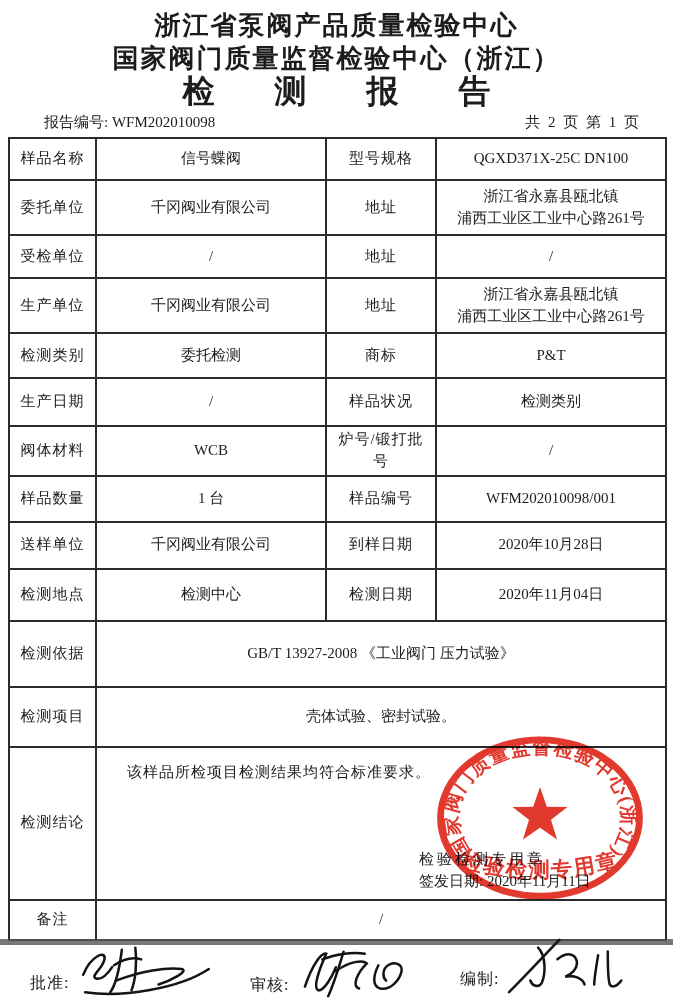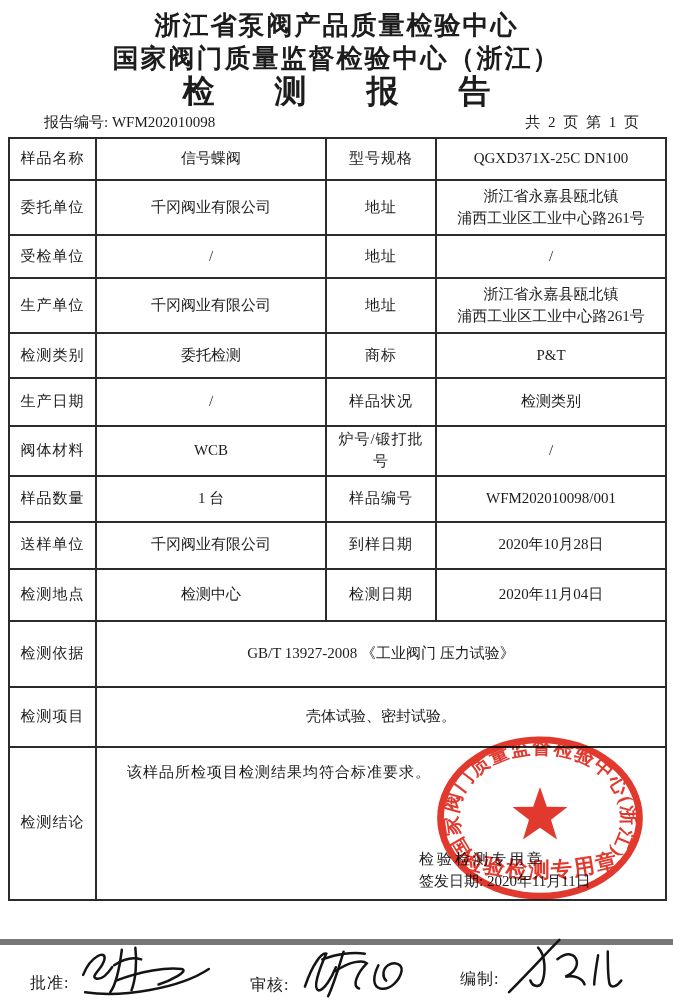--- a/index.html
+++ b/index.html
@@ -180,20 +180,24 @@
             <polygon points="110,56 117.1,76.3 138.5,76.7 121.4,89.7 127.6,110.3 110,98 92.4,110.3 98.6,89.7 81.5,76.7 102.9,76.3" fill="#e02a1f"></polygon>
             <text font-size="20" font-weight="bold" fill="#e02a1f" letter-spacing="1.5" font-family="Liberation Serif, DejaVu Serif, serif">
               <textPath href="#ringPath" startOffset="50%" text-anchor="middle">国家阀门质量监督检验中心(浙江)</textPath>
             </text>
             <text font-size="22" font-weight="bold" fill="#e02a1f" letter-spacing="2" font-family="Liberation Serif, DejaVu Serif, serif">
               <textPath href="#botPath" startOffset="50%" text-anchor="middle">检验检测专用章</textPath>
             </text>
           </svg>
         </td>
       </tr>
+      <tr style="height:40px">
+        <td class="lbl">备注</td>
+        <td colspan="3">/</td>
+      </tr>
     </tbody>
   </table>
 
   <div class="scan-shadow"></div>
 
   <div class="sig-group" id="sig-approve">
     <span class="sig-label">批准:</span>
     <svg class="sig-svg" width="150" height="58" viewBox="0 0 150 60">
       <g fill="none" stroke="#141414" stroke-width="2.6" stroke-linecap="round">
         <path d="M10,34 C18,14 34,8 32,18 C30,28 16,36 24,38 C30,39 36,32 40,26"></path>

